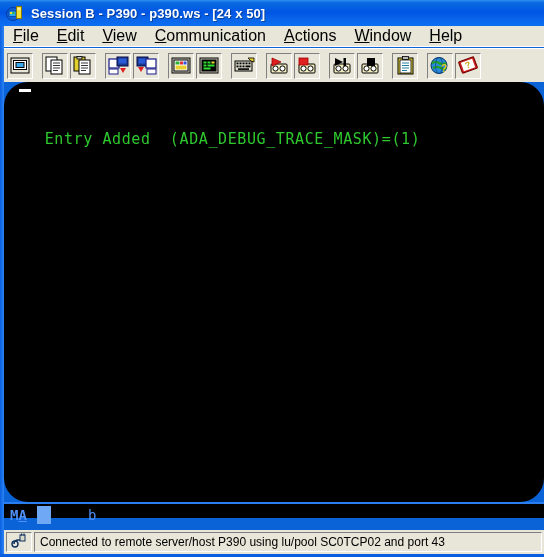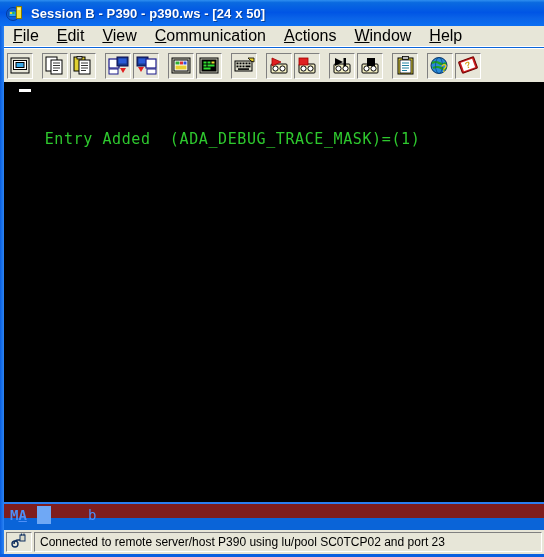--- a/index.html
+++ b/index.html
@@ -122,20 +122,21 @@
 
   
   .terminal {
     position: absolute;
     left: 4px;
     top: 82px;
     width: 540px;
     height: 420px;
     background: #000000;
     overflow: hidden;
+    border-radius: 24px;
   }
   .term-line {
     position: relative;
     margin-left: 14px;
     margin-top: 11px;
     height: 20px;
     white-space: pre;
   }
   .term-text {
     font-family: "DejaVu Sans Mono", "Liberation Mono", monospace;
@@ -162,21 +163,21 @@
     width: 540px;
     height: 2px;
     background: #2b7ef0;
   }
   .oia {
     position: absolute;
     left: 4px;
     top: 504px;
     width: 540px;
     height: 14px;
-    background: #7f1d1d;
+    background: #000000;
     box-sizing: border-box;
   }
   .oia-inner {
     position: relative;
     width: 100%;
     height: 100%;
   }
   .oia-ma {
     position: absolute;
     left: 6px;
@@ -547,19 +548,19 @@
         <svg width="17" height="15" viewBox="0 0 17 15">
           <path d="M3,11 A4,4 0 0 1 7,7 L11,7" fill="none" stroke="#103060" stroke-width="1.6"></path>
           <circle cx="4" cy="11" r="3" fill="none" stroke="#103060" stroke-width="1.4"></circle>
           <rect x="9" y="2" width="5" height="6" fill="#d8d8c8" stroke="#103060" stroke-width="1"></rect>
           <line x1="10.5" y1="0.5" x2="10.5" y2="2.5" stroke="#103060" stroke-width="1.2"></line>
           <line x1="13" y1="0.5" x2="13" y2="2.5" stroke="#103060" stroke-width="1.2"></line>
         </svg>
       </span>
     </div>
     <div class="status-text-cell">
-      <span class="status-text">Connected to remote server/host P390 using lu/pool SC0TCP02 and port 23</span>
+      <span class="status-text">Connected to remote server/host P390 using lu/pool SC0TCP02 and port 43</span>
     </div>
   </div>
 
   <div class="bottom-edge"></div>
 
 </div>
 
 </body></html>

